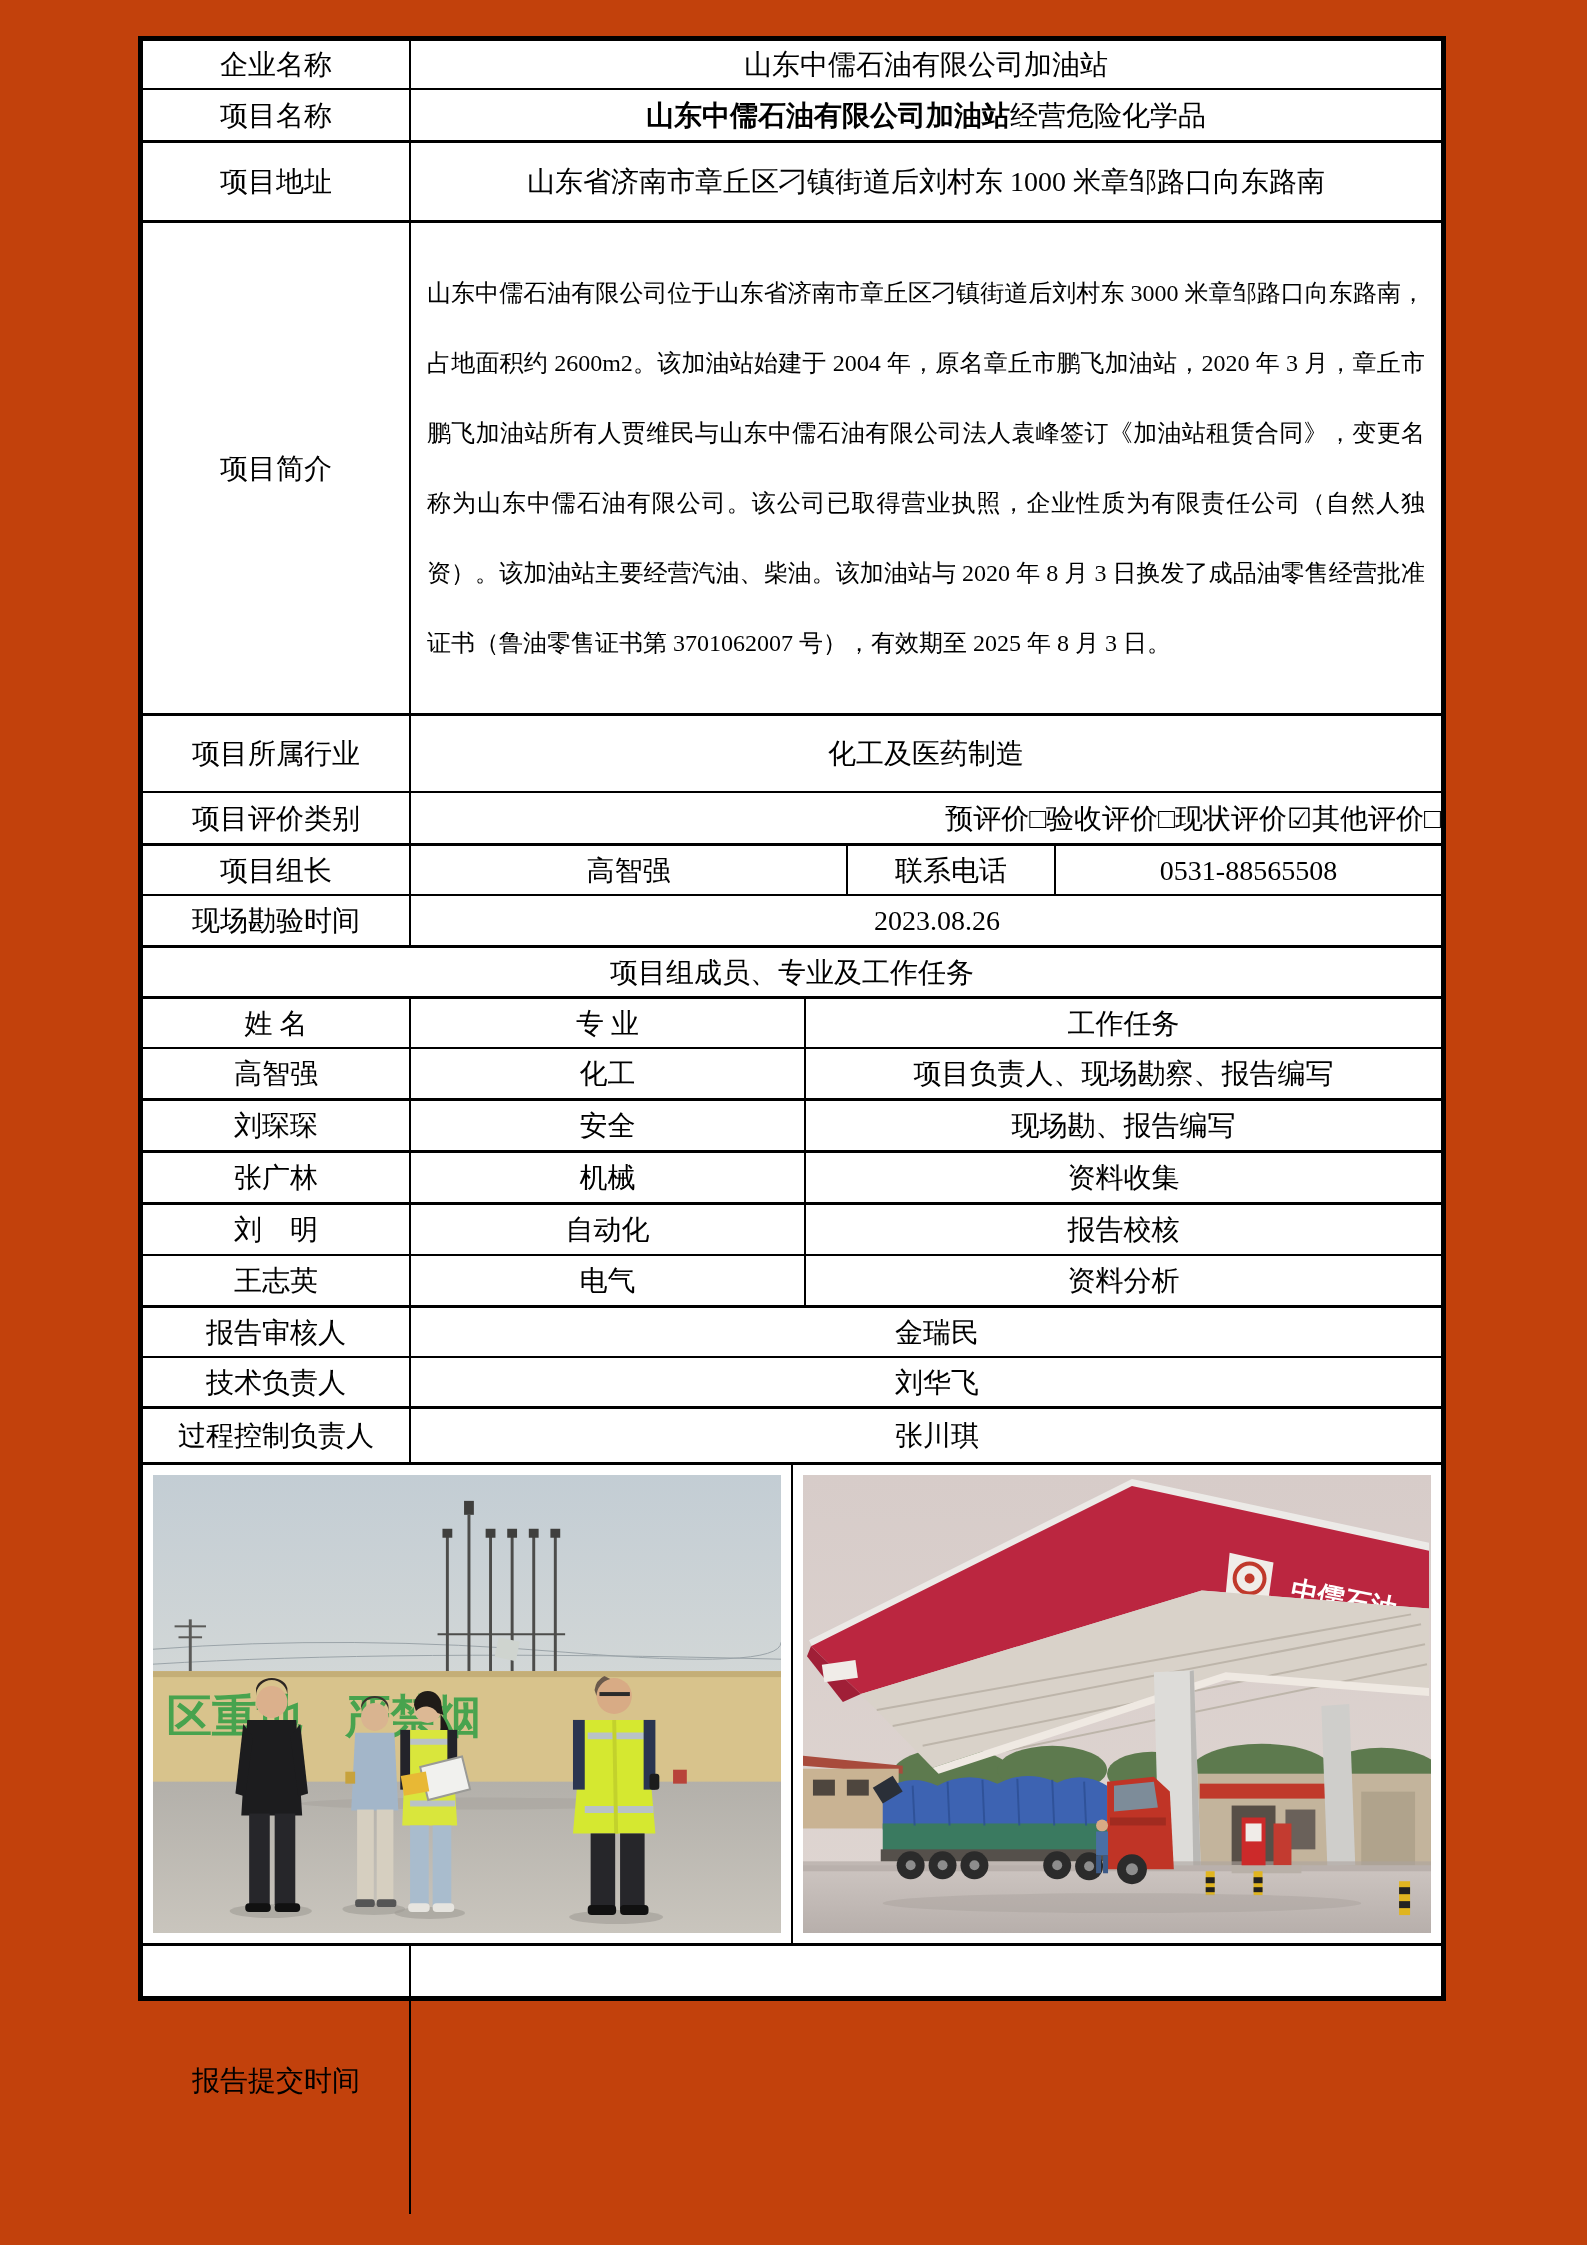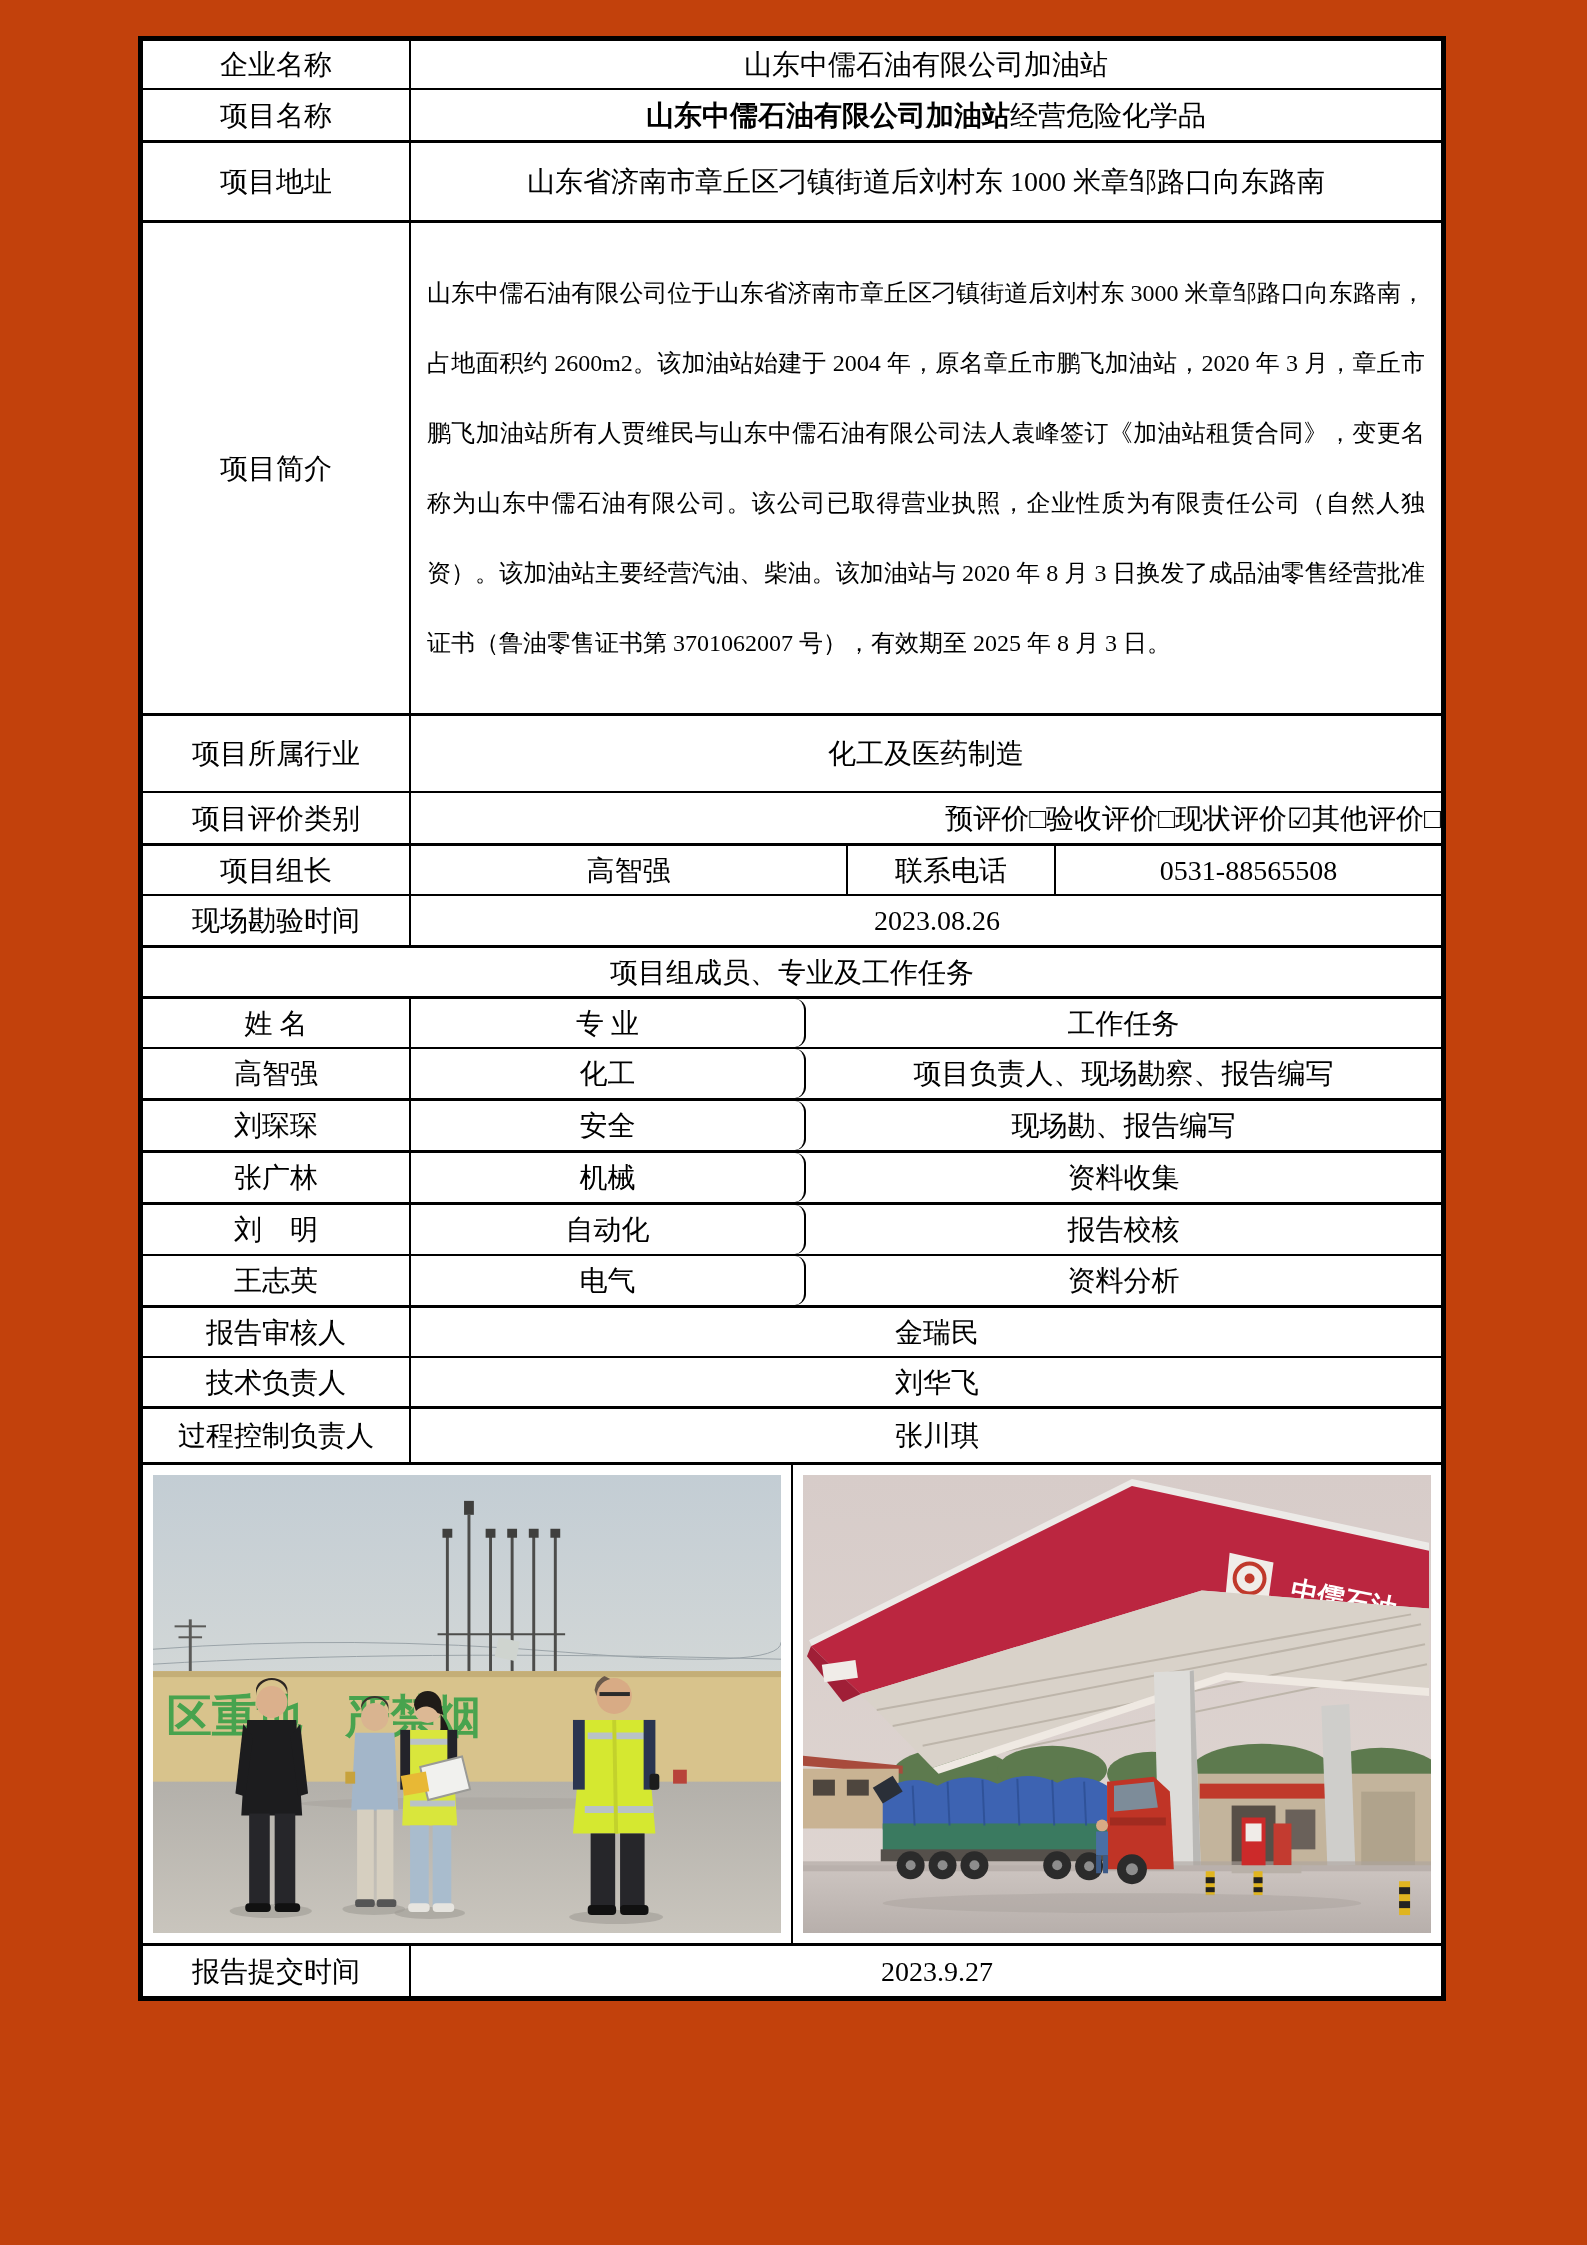--- a/index.html
+++ b/index.html
@@ -11,36 +11,36 @@
     color:#000;
     overflow:hidden;
   }
   .doc-table{
     position:absolute;left:138px;top:36px;width:1298px;
     border:5px solid #000;
     background:#fff;
   }
   .row{display:flex;border-bottom:2px solid #000;align-items:stretch;}
   .row.thick{border-bottom-width:3px;}
-  .row:last-child{border-bottom:none;}
+  .row:last-child{border-bottom:none;flex-direction:column;}
   .cell{
     border-right:2px solid #000;
     display:flex;align-items:center;justify-content:center;
     font-size:28px;line-height:1.25;
     box-sizing:border-box;
     overflow:hidden;
   }
   .cell:last-child{border-right:none;}
   .cell.grow{flex:1;}
   .cell.left{justify-content:center;padding-left:22px;}
   .lab{width:268px;flex:0 0 268px;}
   .c-name{width:437px;flex:0 0 437px;}
   .c-tel-label{width:208px;flex:0 0 208px;}
   .m-c1{width:268px;flex:0 0 268px;justify-content:center;}
-  .m-c2{width:395px;flex:0 0 395px;border-radius:11px;}
+  .m-c2{width:395px;flex:0 0 395px;}
   .bold{font-weight:bold;}
   .intro-text{
     padding:8px 16px;
     font-size:24px;line-height:70px;
     text-align:justify;
     width:100%;
   }
   .eval-wrap{display:flex;width:100%;justify-content:flex-end;align-items:center;}
   .photo-cell{padding:10px;align-items:stretch;}
   .photo-frame{flex:1;display:flex;overflow:hidden;}

